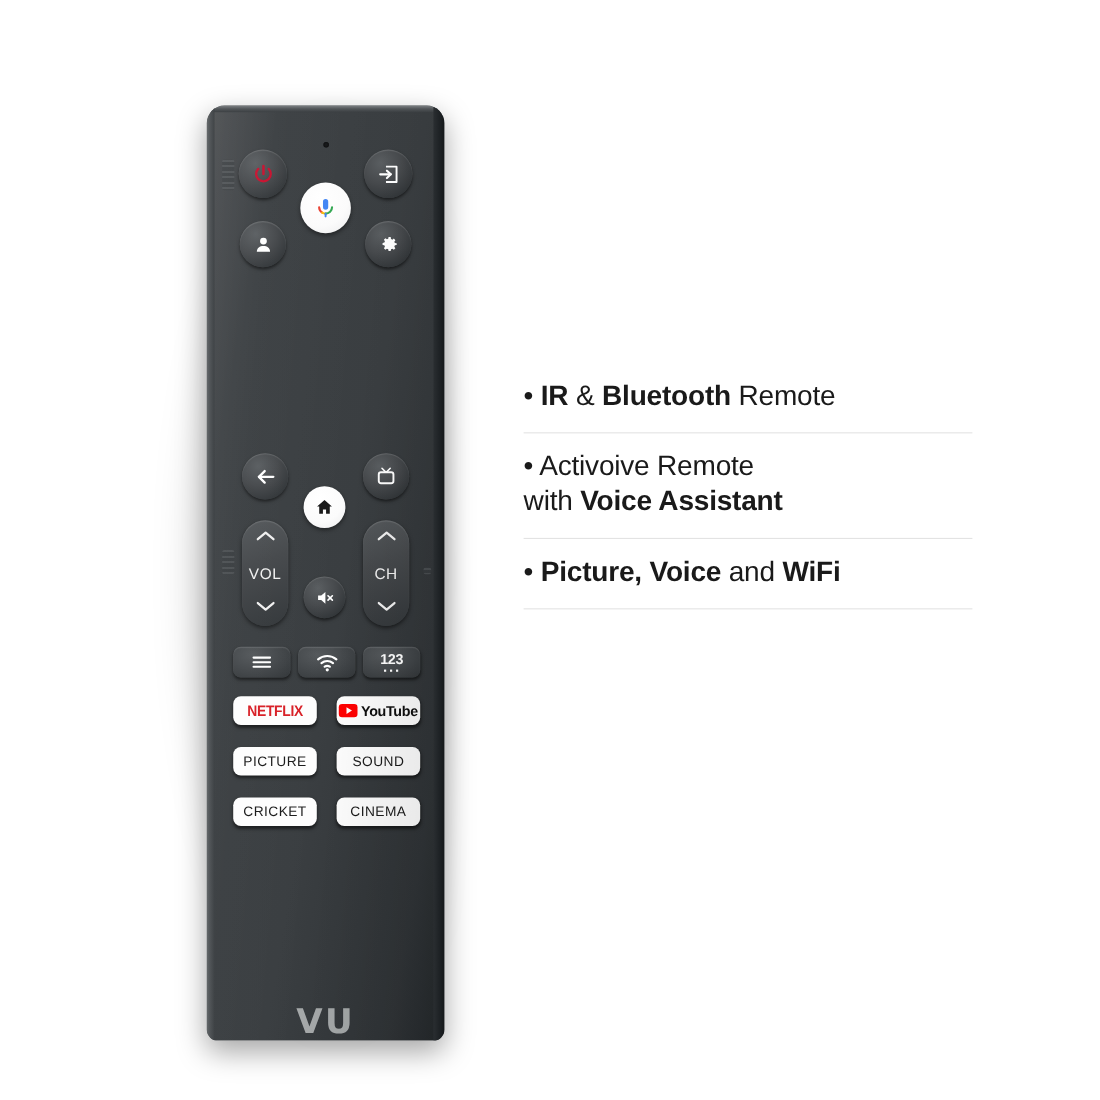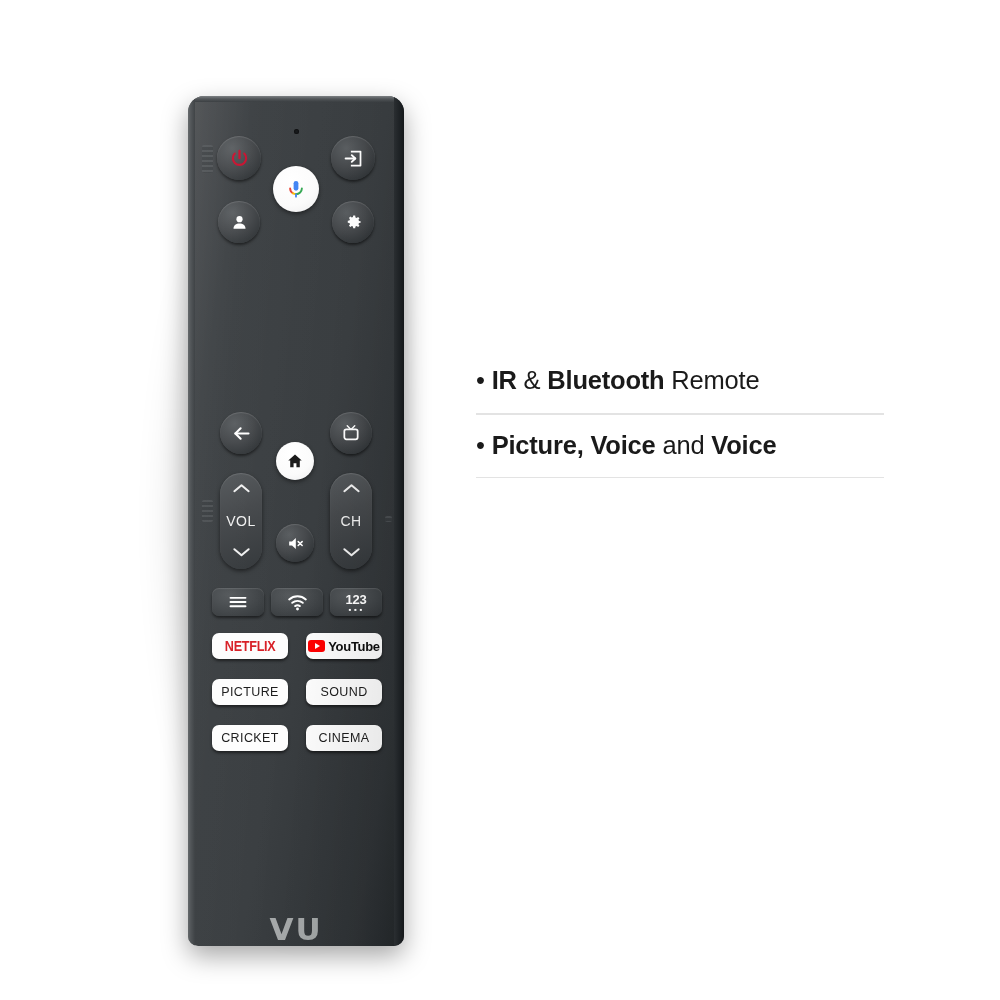--- a/index.html
+++ b/index.html
@@ -98,21 +98,21 @@
     font-family:"DejaVu Sans", sans-serif;opacity:.85;}
 
   #battery-cover{
     position:absolute;left:7px;right:10px;top:880px;bottom:0;
     border-radius:0 0 10px 10px;
     background:linear-gradient(100deg,#3a3e41 0%,#2e3235 30%,#23272a 70%,#191c1f 100%);
     box-shadow:inset 0 3px 6px rgba(0,0,0,.55);
   }
 
   
-  #features{position:absolute;left:476px;top:350px;width:430px;}
+  #features{position:absolute;left:476px;top:330px;width:430px;}
   .feature{padding:14px 0 16px 0;}
   .feature-text{
     font-size:25.5px;line-height:1.28;color:#1a1a1a;
     font-family:"Liberation Sans", sans-serif;font-weight:300;
     letter-spacing:-0.2px;
   }
   .feature-text b{font-weight:700;}
   .bullet{color:#1a1a1a;}
   .divider{height:1px;background:#e3e3e3;width:408px;}
 </style>
@@ -279,20 +279,23 @@
 
     <div id="battery-cover"></div>
     <div id="face-sheen"></div>
   </div>
 
   <div id="features">
       <div class="feature">
         <div class="feature-text"><span class="bullet">• </span><b>IR</b><span> &amp; </span><b>Bluetooth</b><span> Remote</span></div>
       </div>
       <div class="divider" style="background: rgb(227, 227, 227);"></div>
+      <div class="feature">
+        <div class="feature-text"><span class="bullet">• </span><span>Activoive Remote</span><br><span>with </span><b>Voice Assistant</b></div>
+      </div>
       <div class="divider" style="background: rgb(227, 227, 227);"></div>
       <div class="feature">
-        <div class="feature-text"><span class="bullet">• </span><b>Picture, Voice</b><span> and </span><b>Voice</b><br></div>
+        <div class="feature-text"><span class="bullet">• </span><b>Picture, Voice</b><span> and </span><b>WiFi</b><br></div>
       </div>
       <div class="divider" style="background: rgb(227, 227, 227);"></div>
     </div>
 
 </div>
 
 </body></html>

